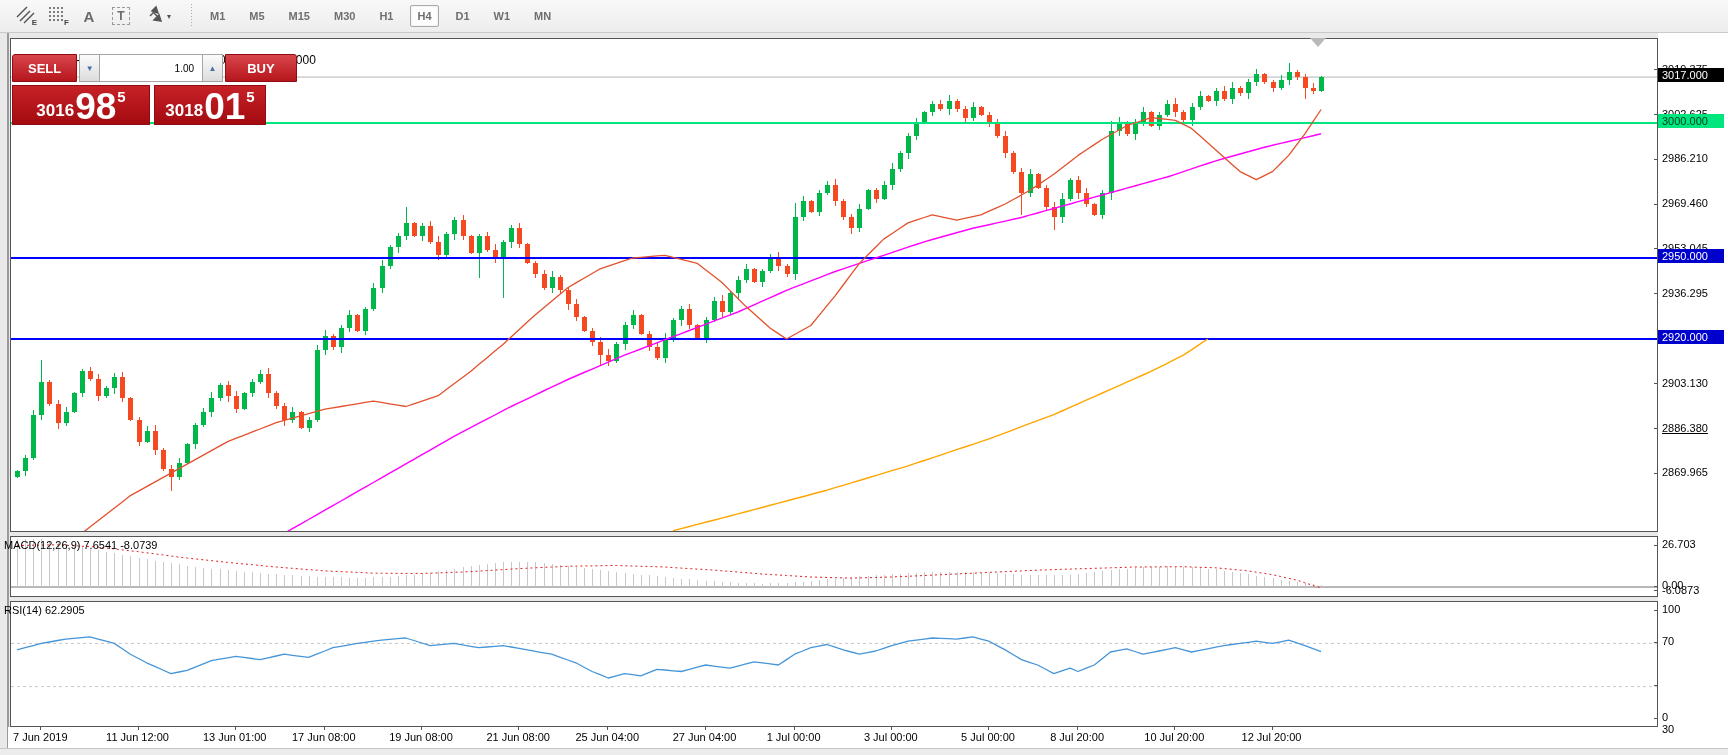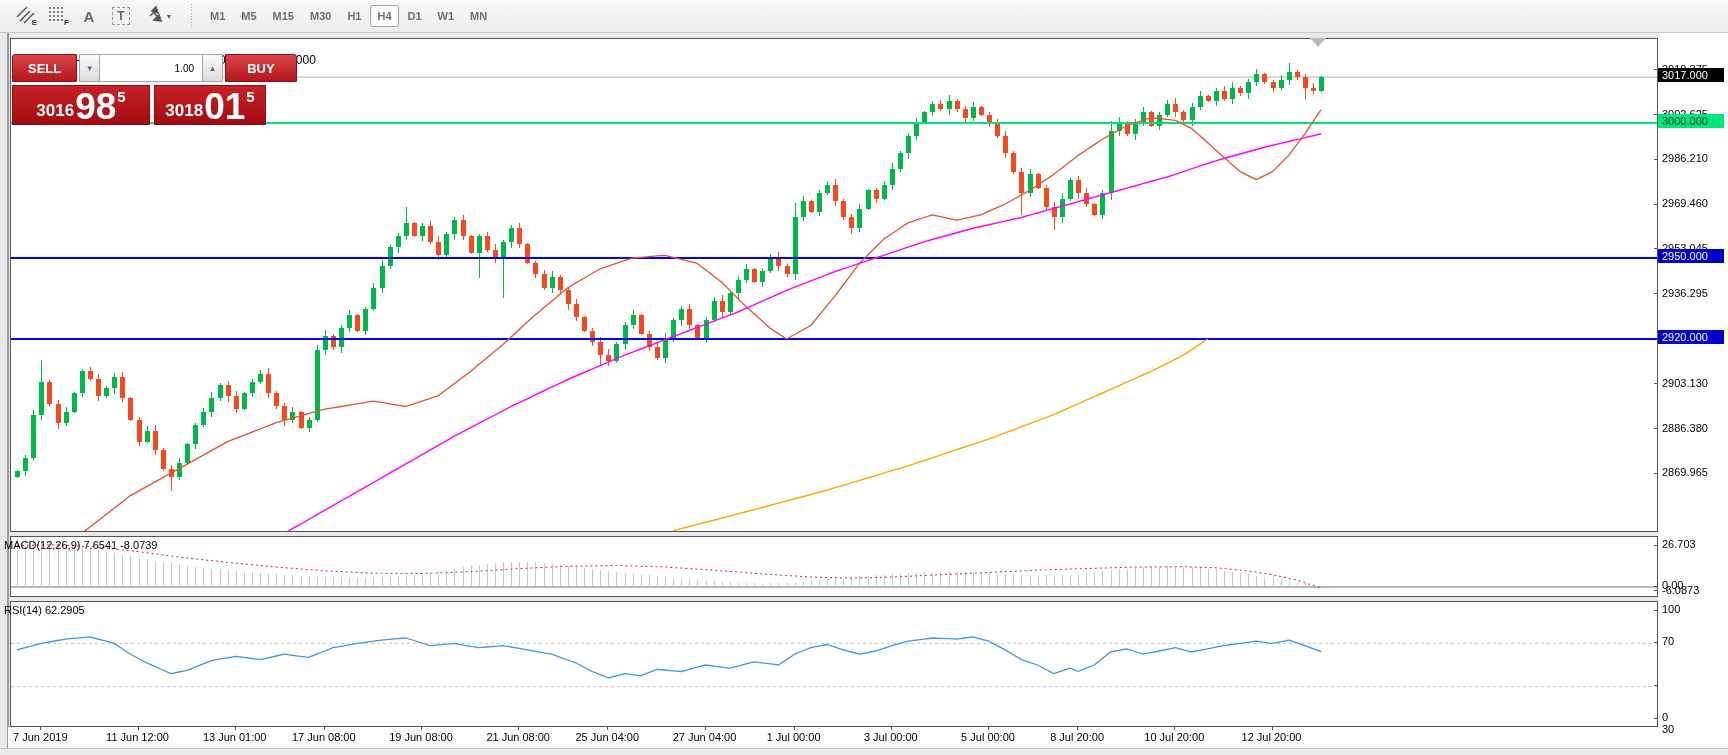--- a/index.html
+++ b/index.html
@@ -112,21 +112,21 @@
           <line x1="5" y1="12" x2="11" y2="6"></line>
             <path d="M11 3 L13 9 L7 7 Z"></path>
           <line x1="9" y1="9" x2="15" y2="15"></line>
             <path d="M16 17 L9 16 L14 11 Z"></path>
         </g>
       </svg>
     </span>
     <span style="font-size:8px;color:#555;margin-left:2px;">▾</span>
   </div>
   <div class="tb-sep"></div>
-  <div id="tf-group" style="display:flex;">
+  <div id="tf-group" style="display:flex;gap:8px;">
       <div class="tf-btn">M1</div>
       <div class="tf-btn">M5</div>
       <div class="tf-btn">M15</div>
       <div class="tf-btn">M30</div>
       <div class="tf-btn">H1</div>
       <div class="tf-btn active">H4</div>
       <div class="tf-btn">D1</div>
       <div class="tf-btn">W1</div>
       <div class="tf-btn">MN</div>
     </div>
@@ -659,21 +659,21 @@
       <div class="ax-lbl" style="top: 119.203px;">2986.210</div>
       <div class="ax-tick" style="top: 170.928px;"></div>
       <div class="ax-lbl" style="top: 164.428px;">2969.460</div>
       <div class="ax-tick" style="top: 215.248px;"></div>
       <div class="ax-lbl" style="top: 208.748px;">2953.045</div>
       <div class="ax-tick" style="top: 260.473px;"></div>
       <div class="ax-lbl" style="top: 253.973px;">2936.295</div>
       <div class="ax-tick" style="top: 350.019px;"></div>
       <div class="ax-lbl" style="top: 343.519px;">2903.130</div>
       <div class="ax-tick" style="top: 395.244px;"></div>
-      <div class="ax-lbl" style="top: 388.744px;">2886.380</div>
+      <div class="ax-lbl" style="top: 388.744px; text-decoration: underline;">2886.380</div>
       <div class="ax-tick" style="top: 439.564px;"></div>
       <div class="ax-lbl" style="top: 433.064px;">2869.965</div>
       <div class="ax-tag" style="top: 35.07px; background: rgb(0, 0, 0); color: rgb(255, 255, 255);">3017.000</div>
       <div class="ax-tag" style="top: 80.97px; background: rgb(0, 230, 126); color: rgb(0, 61, 32);">3000.000</div>
       <div class="ax-tag" style="top: 215.97px; background: rgb(0, 0, 204); color: rgb(255, 255, 255);">2950.000</div>
       <div class="ax-tag" style="top: 296.97px; background: rgb(0, 0, 204); color: rgb(255, 255, 255);">2920.000</div>
       <div class="ax-tick" style="top: 511.511px;"></div>
       <div class="ax-lbl" style="top: 505.011px;">26.703</div>
       <div class="ax-tick" style="top: 552.5px;"></div>
       <div class="ax-lbl" style="top: 546px;">0.00</div>

